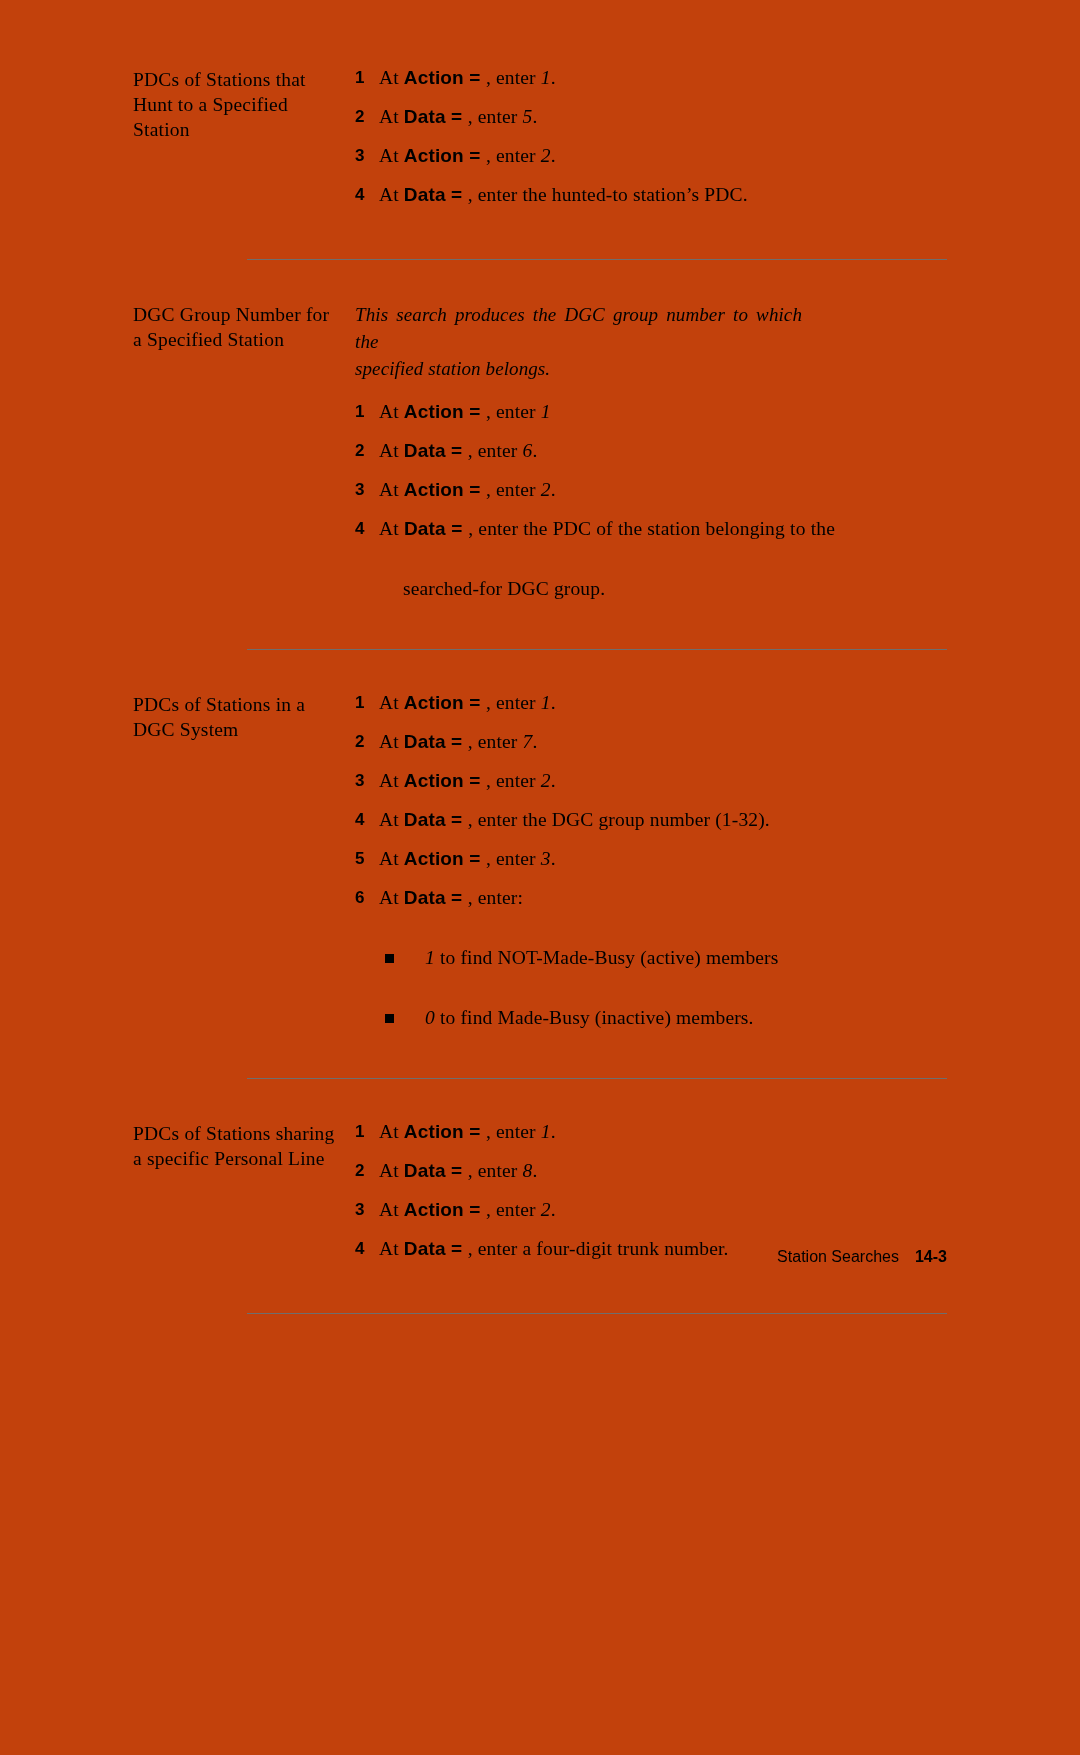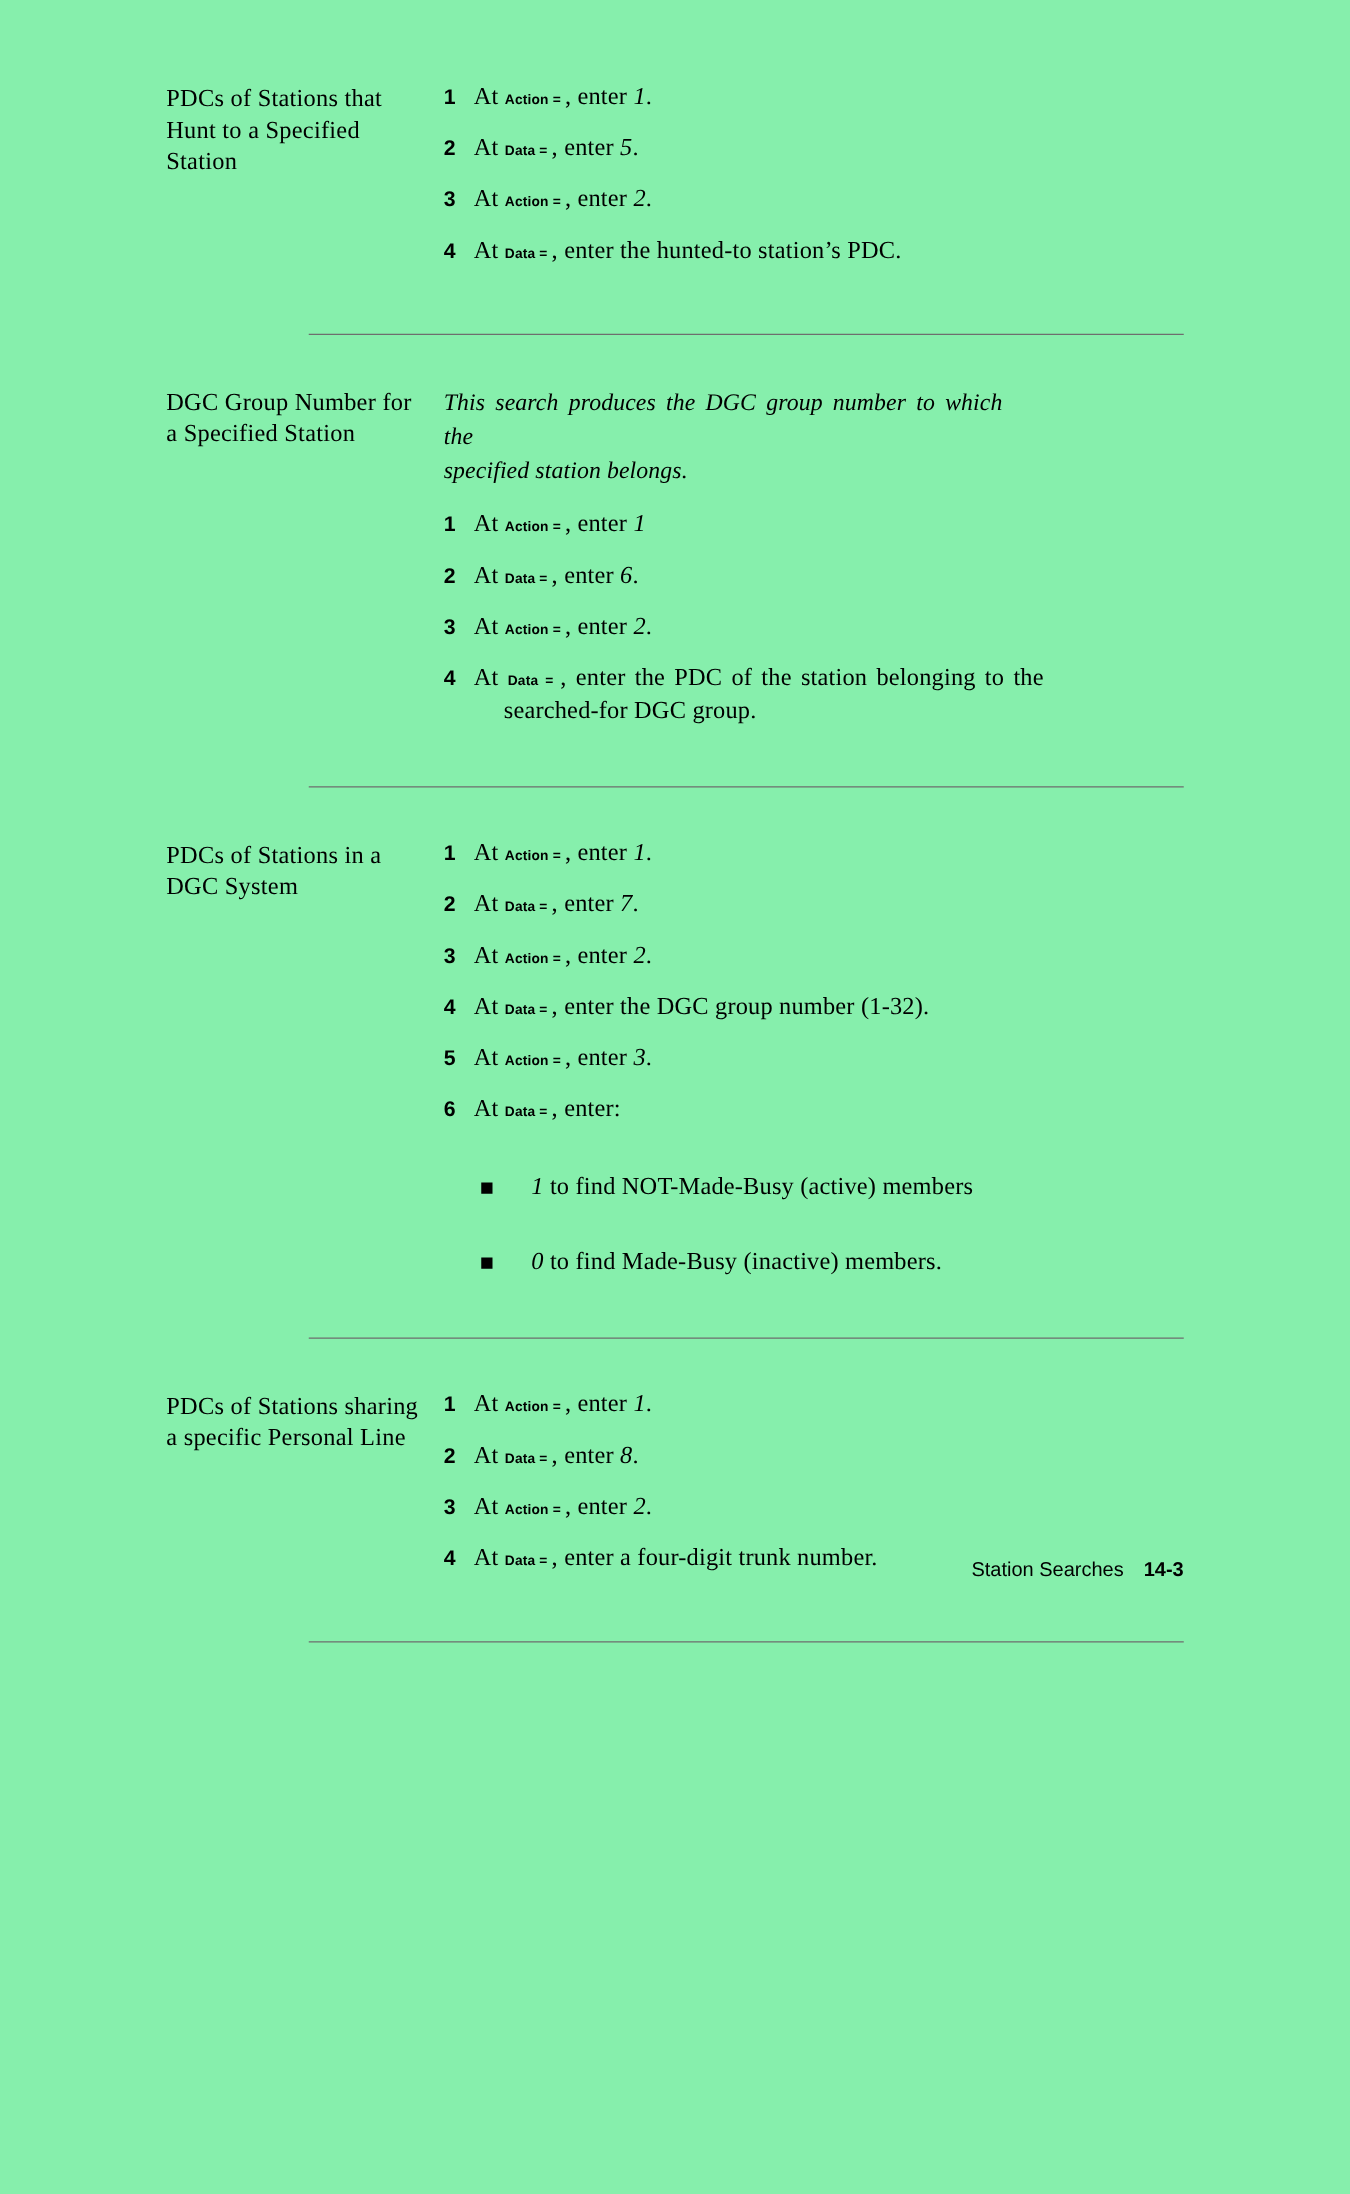--- a/index.html
+++ b/index.html
@@ -4,21 +4,21 @@
 <style>
   html, body {
     margin: 0;
     padding: 0;
     background: #ffffff;
   }
   .page {
     position: relative;
     width: 1080px;
     height: 1755px;
-    background: #86efac;
+    background: #c2410c;
     font-family: "Liberation Serif", "DejaVu Serif", serif;
     color: #000000;
     overflow: hidden;
   }
 
   
   .content {
     position: absolute;
     left: 133px;
     top: 66px;
@@ -79,37 +79,38 @@
     top: 0;
     font-family: "Liberation Sans", "DejaVu Sans", sans-serif;
     font-weight: bold;
     font-size: 17px;
     line-height: 24px;
   }
 
   .kw {
     font-family: "Liberation Sans", "DejaVu Sans", sans-serif;
     font-weight: bold;
-    font-size: 11px;
+    font-size: 19px;
     margin-top: 37px;
   }
   .it {
     font-style: italic;
   }
 
   
   .step.wide { width: 456px; }
   .step.wide .line {
     display: block;
     text-align: justify;
     text-align-last: justify;
   }
   .step.wide .line.last {
     text-align: right;
     text-align-last: left;
+    margin-top: 36px;
   }
 
   .step.spread .line {
     display: block;
     white-space: nowrap;
   }
 
   
   .bullets {
     margin-top: 13px;

